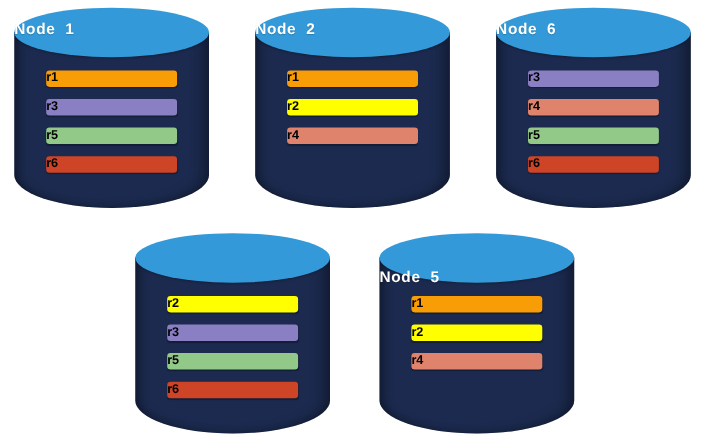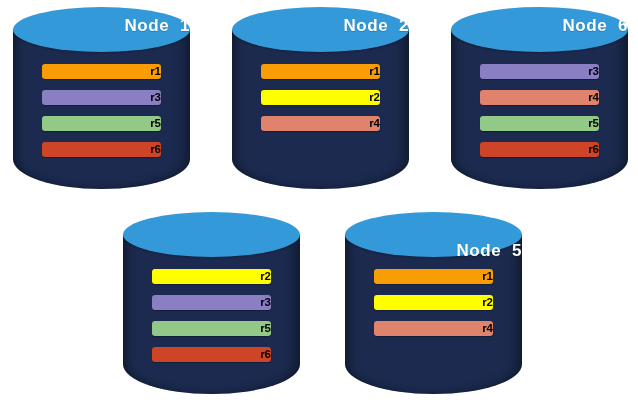--- a/index.html
+++ b/index.html
@@ -54,23 +54,23 @@
     border-radius: 50% / 50%;
     background: #3399d8;
     box-shadow: 0 2px 2px -1px rgba(0,0,0,0.25);
   }
 
   .node-title {
     position: absolute;
     left: 0;
     top: 10px;
     width: 177px;
-    text-align: right;
+    text-align: left;
     color: #ffffff;
-    font-size: 17px;
+    font-size: 14px;
     font-weight: bold;
     letter-spacing: 0.6px;
     line-height: 18px;
     white-space: pre;
     text-shadow: 0 1px 1px rgba(0,0,0,0.18);
   }
 
   
   .replicas {
     position: absolute;
@@ -86,21 +86,21 @@
     border-radius: 3px;
     box-shadow: 0 1px 1px rgba(0,0,0,0.30);
   }
   .replica-label {
     position: absolute;
     left: 0;
     top: 0;
     width: 119px;
     height: 16px;
     line-height: 15px;
-    text-align: right;
+    text-align: left;
     font-size: 11.5px;
     font-weight: bold;
     color: #000000;
   }
 </style>
 </head>
 <body>
 
 <div id="diagram" style="background: rgb(255, 255, 255); width: 638px; height: 402px;">
     <div class="node" style="left: 13px; top: 7px;">

